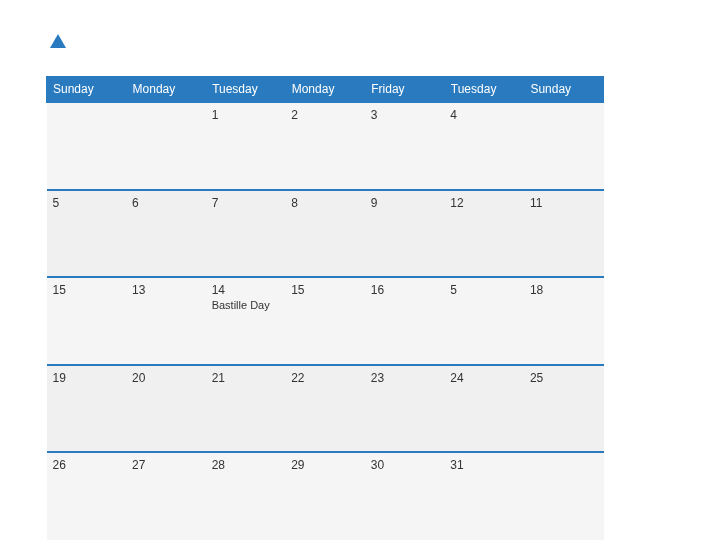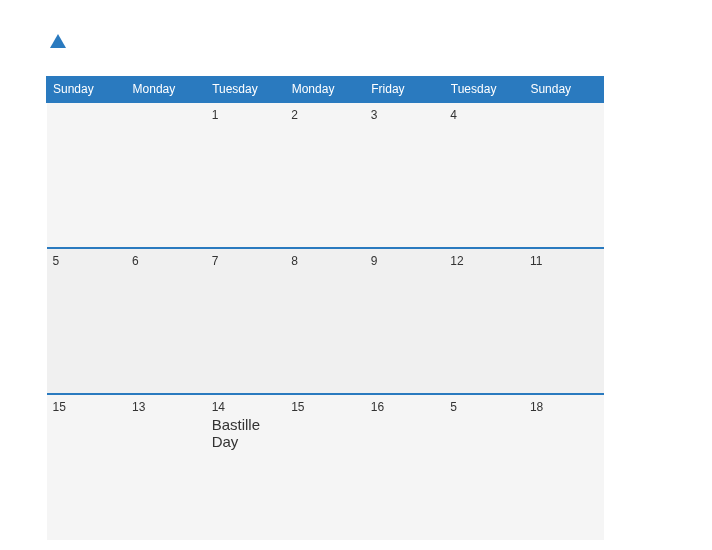--- a/index.html
+++ b/index.html
@@ -116,21 +116,21 @@
       width: calc(100% / 7);
     }
 
     .day-number {
       font-size: 12px;
       color: #333;
       display: block;
     }
 
     .day-event {
-      font-size: 15px;
+      font-size: 11px;
       color: #333;
       margin-top: 2px;
       display: block;
     }
 
     .empty-cell {
       background-color: inherit;
     }
   </style>
 </head>
@@ -219,15 +219,59 @@
           <td>
             <span class="day-number">16</span>
           </td>
           <td>
             <span class="day-number">5</span>
           </td>
           <td>
             <span class="day-number">18</span>
           </td>
         </tr>
+        <tr>
+          <td>
+            <span class="day-number">19</span>
+          </td>
+          <td>
+            <span class="day-number">20</span>
+          </td>
+          <td>
+            <span class="day-number">21</span>
+          </td>
+          <td>
+            <span class="day-number">22</span>
+          </td>
+          <td>
+            <span class="day-number">23</span>
+          </td>
+          <td>
+            <span class="day-number">24</span>
+          </td>
+          <td>
+            <span class="day-number">25</span>
+          </td>
+        </tr>
+        <tr>
+          <td>
+            <span class="day-number">26</span>
+          </td>
+          <td>
+            <span class="day-number">27</span>
+          </td>
+          <td>
+            <span class="day-number">28</span>
+          </td>
+          <td>
+            <span class="day-number">29</span>
+          </td>
+          <td>
+            <span class="day-number">30</span>
+          </td>
+          <td>
+            <span class="day-number">31</span>
+          </td>
+          <td class="empty-cell"></td>
+        </tr>
       </tbody>
   </table>
 </div>
 
 </body></html>

